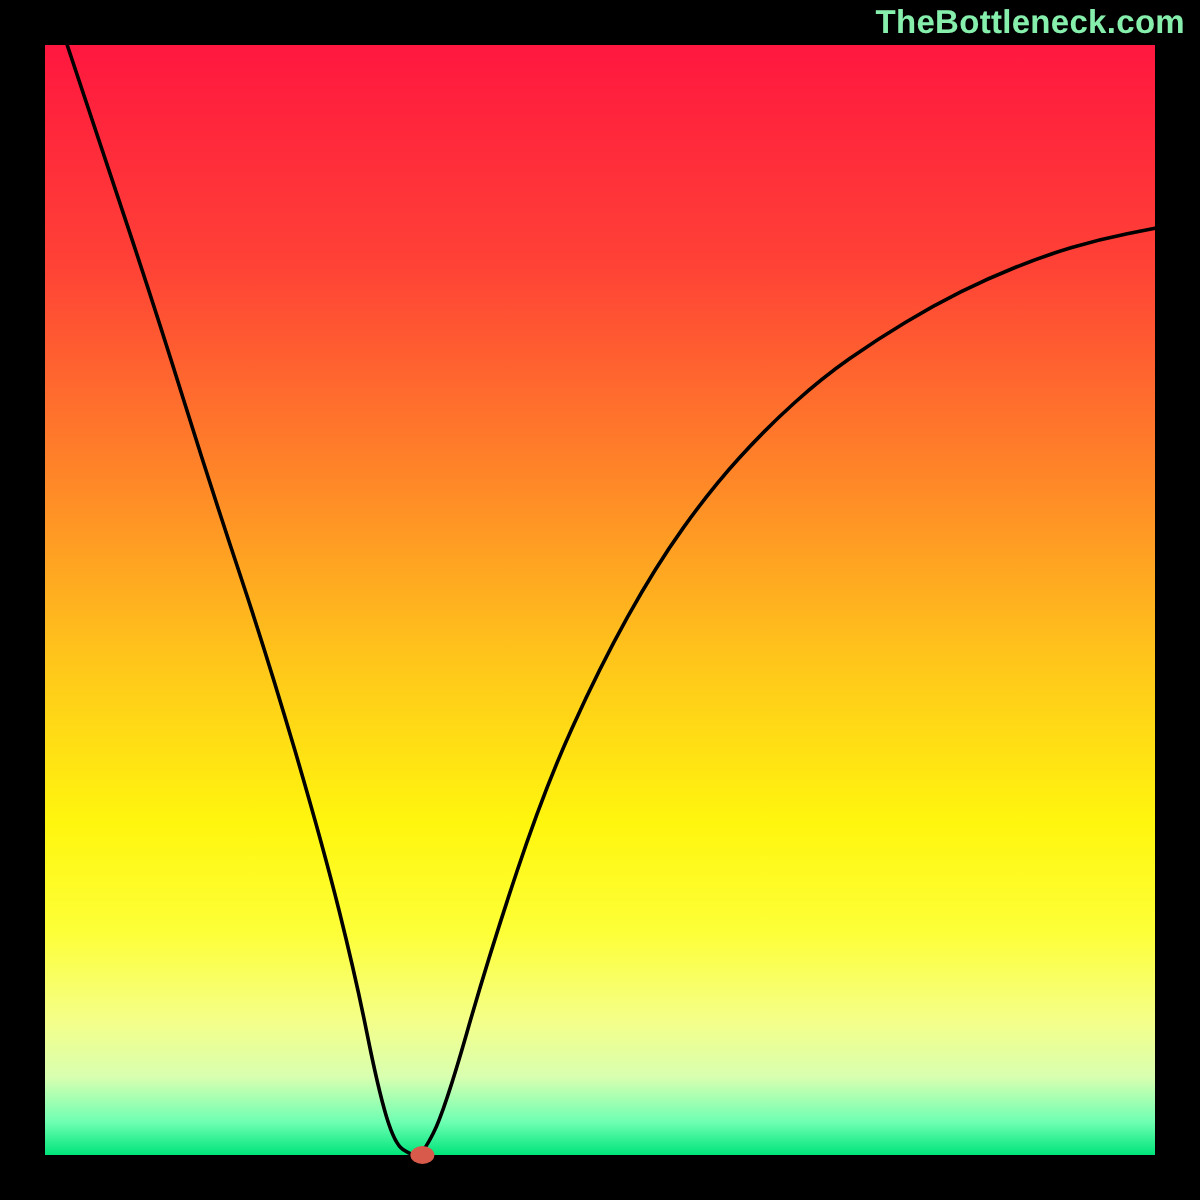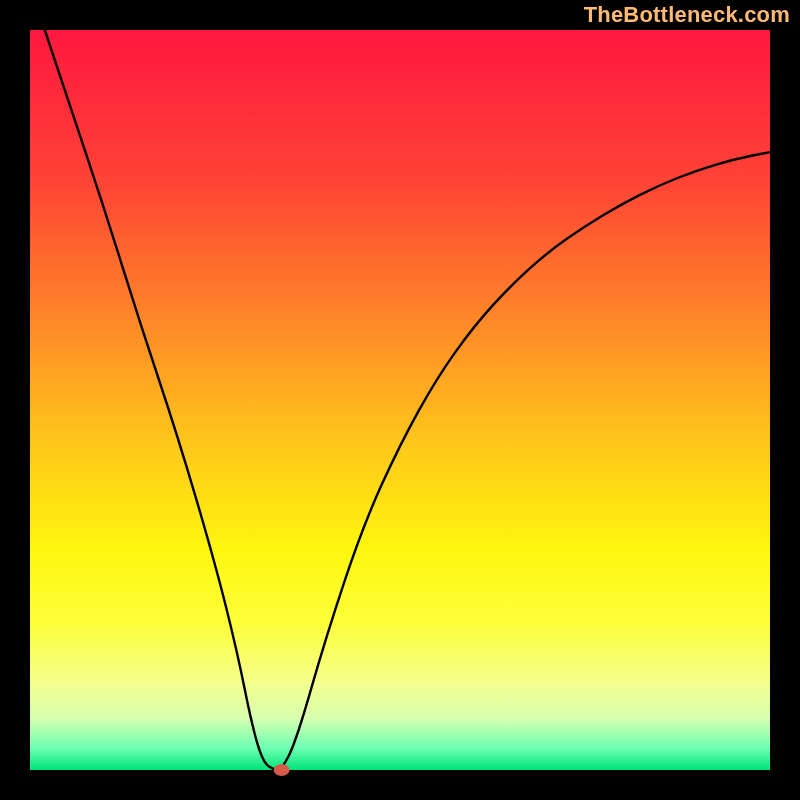--- a/index.html
+++ b/index.html
@@ -16,21 +16,21 @@
     width: 800px;
     height: 800px;
     background: #000;
   }
   .watermark {
     position: absolute;
     top: 2px;
     right: 10px;
     font-size: 22px;
     font-weight: 600;
-    color: #fdba74;
+    color: #86efac;
     letter-spacing: 0.2px;
     user-select: none;
   }
   svg {
     position: absolute;
     top: 0;
     left: 0;
   }
 </style>
 </head>

